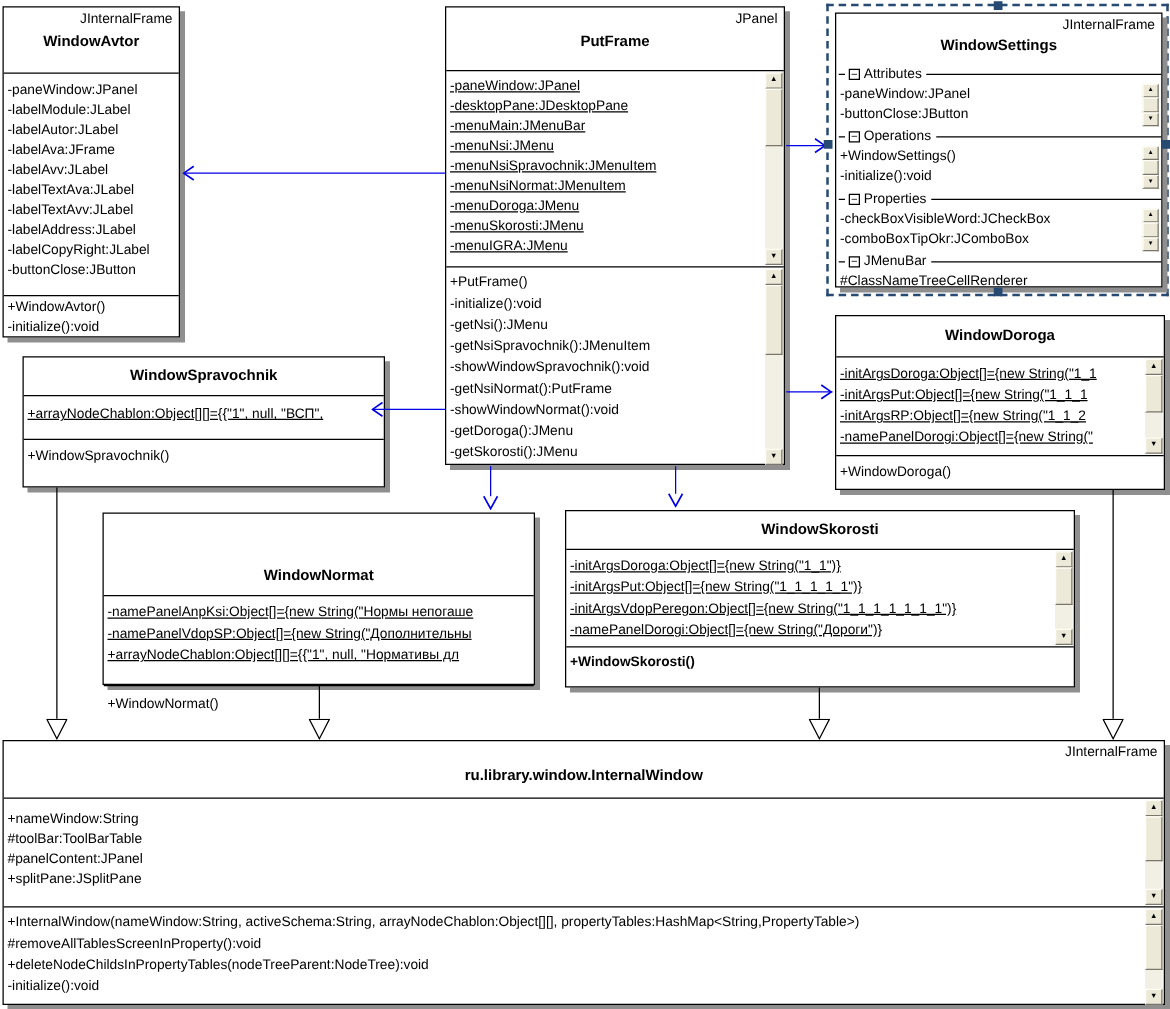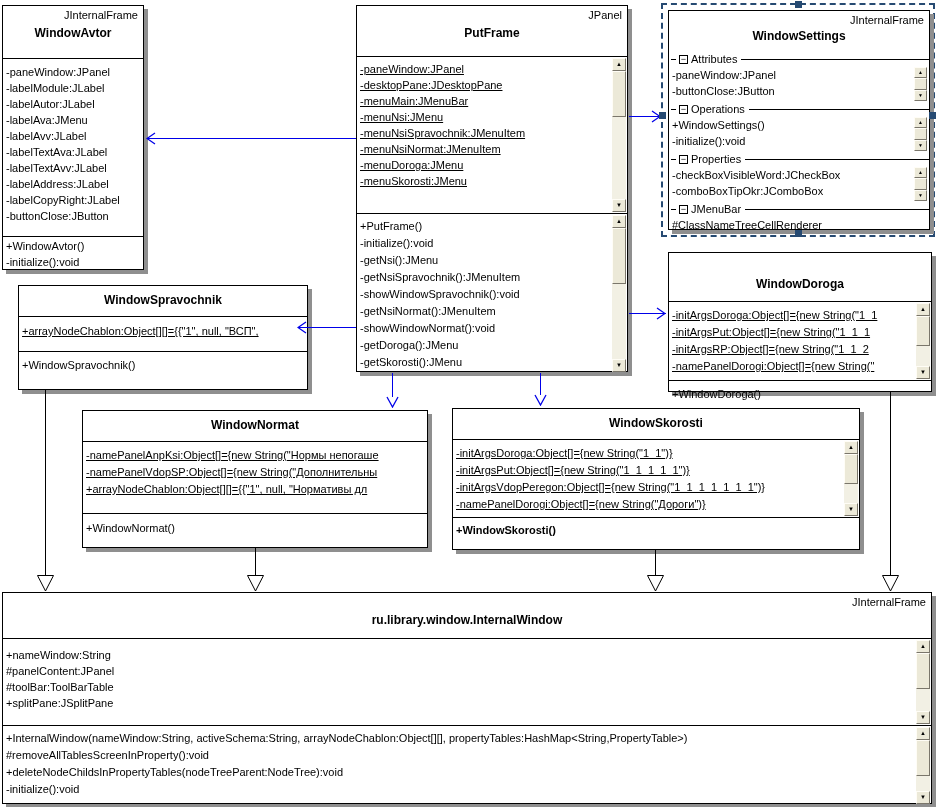--- a/index.html
+++ b/index.html
@@ -54,21 +54,21 @@
 
 <div class="cls" style="left:2px;top:5px;width:142px;height:265px;">
   <div class="hdr" style="height:52px;">
     <div class="stype">JInternalFrame</div>
     <div class="cname">WindowAvtor</div>
   </div>
   <div class="comp" style="height:178px;padding-top:5px;">
     <div class="m">-paneWindow:JPanel</div>
     <div class="m">-labelModule:JLabel</div>
     <div class="m">-labelAutor:JLabel</div>
-    <div class="m">-labelAva:JMenu</div>
+    <div class="m">-labelAva:JFrame</div>
     <div class="m">-labelAvv:JLabel</div>
     <div class="m">-labelTextAva:JLabel</div>
     <div class="m">-labelTextAvv:JLabel</div>
     <div class="m">-labelAddress:JLabel</div>
     <div class="m">-labelCopyRight:JLabel</div>
     <div class="m">-buttonClose:JButton</div>
   </div>
   <div class="comp" style="height:33px;padding-top:1px;">
     <div class="m">+WindowAvtor()</div>
     <div class="m">-initialize():void</div>
@@ -82,33 +82,34 @@
   </div>
   <div class="comp" style="height:157px;padding-top:4px;">
     <div class="m u">-paneWindow:JPanel</div>
     <div class="m u">-desktopPane:JDesktopPane</div>
     <div class="m u">-menuMain:JMenuBar</div>
     <div class="m u">-menuNsi:JMenu</div>
     <div class="m u">-menuNsiSpravochnik:JMenuItem</div>
     <div class="m u">-menuNsiNormat:JMenuItem</div>
     <div class="m u">-menuDoroga:JMenu</div>
     <div class="m u">-menuSkorosti:JMenu</div>
+    <div class="m u">-menuIGRA:JMenu</div>
     <div class="sbar">
       <div class="sb-btn">▲</div>
       <div class="sb-thumb" style="height:46px;"></div>
       <div class="sb-btn sb-down">▼</div>
     </div>
   </div>
   <div class="comp lh17" style="height:160px;padding-top:4px;">
     <div class="m">+PutFrame()</div>
     <div class="m">-initialize():void</div>
     <div class="m">-getNsi():JMenu</div>
     <div class="m">-getNsiSpravochnik():JMenuItem</div>
     <div class="m">-showWindowSpravochnik():void</div>
-    <div class="m">-getNsiNormat():JMenuItem</div>
+    <div class="m">-getNsiNormat():PutFrame</div>
     <div class="m">-showWindowNormat():void</div>
     <div class="m">-getDoroga():JMenu</div>
     <div class="m">-getSkorosti():JMenu</div>
     <div class="sbar">
       <div class="sb-btn">▲</div>
       <div class="sb-thumb" style="height:56px;"></div>
       <div class="sb-btn sb-down">▼</div>
     </div>
   </div>
 </div>
@@ -168,21 +169,21 @@
     <span class="collapse-box">−</span>
     <span>JMenuBar</span>
     <span class="hline"></span>
   </div>
   <div class="sec-items" style="height:18px;">
     <div class="m">#ClassNameTreeCellRenderer</div>
   </div>
 </div>
 
 <div class="cls" style="left:668px;top:252px;width:264px;height:140px;">
-  <div class="hdr" style="height:32px;margin-top:16px;">
+  <div class="hdr" style="height:32px;">
     <div class="cname-only">WindowDoroga</div>
   </div>
   <div class="comp lh17" style="height:79px;padding-top:5px;">
     <div class="m u">-initArgsDoroga:Object[]={new String("1_1</div>
     <div class="m u">-initArgsPut:Object[]={new String("1_1_1</div>
     <div class="m u">-initArgsRP:Object[]={new String("1_1_2</div>
     <div class="m u">-namePanelDorogi:Object[]={new String("</div>
     <div class="sbar">
       <div class="sb-btn">▲</div>
       <div class="sb-thumb" style="height:30px;"></div>
@@ -200,21 +201,21 @@
   </div>
   <div class="comp" style="height:35px;padding-top:6px;">
     <div class="m u">+arrayNodeChablon:Object[][]={{"1", null, "ВСП",</div>
   </div>
   <div class="comp" style="height:38px;padding-top:5px;">
     <div class="m">+WindowSpravochnik()</div>
   </div>
 </div>
 
 <div class="cls" style="left:82px;top:410px;width:346px;height:138px;">
-  <div class="hdr" style="height:30px;">
+  <div class="hdr" style="height:30px;margin-top:35px;">
     <div class="cname-only" style="padding-top:7px;">WindowNormat</div>
   </div>
   <div class="comp lh17" style="height:72px;padding-top:5px;">
     <div class="m u">-namePanelAnpKsi:Object[]={new String("Нормы непогаше</div>
     <div class="m u">-namePanelVdopSP:Object[]={new String("Дополнительны</div>
     <div class="m u">+arrayNodeChablon:Object[][]={{"1", null, "Нормативы дл</div>
   </div>
   <div class="comp" style="height:34px;padding-top:6px;">
     <div class="m">+WindowNormat()</div>
   </div>
@@ -240,22 +241,22 @@
   </div>
 </div>
 
 <div class="cls" style="left:2px;top:592px;width:930px;height:212px;">
   <div class="hdr" style="height:45px;">
     <div class="stype">JInternalFrame</div>
     <div class="cname">ru.library.window.InternalWindow</div>
   </div>
   <div class="comp" style="height:87px;padding-top:8px;">
     <div class="m">+nameWindow:String</div>
+    <div class="m">#toolBar:ToolBarTable</div>
     <div class="m">#panelContent:JPanel</div>
-    <div class="m">#toolBar:ToolBarTable</div>
     <div class="m">+splitPane:JSplitPane</div>
     <div class="sbar">
       <div class="sb-btn">▲</div>
       <div class="sb-thumb" style="height:36px;"></div>
       <div class="sb-btn sb-down">▼</div>
     </div>
   </div>
   <div class="comp lh17" style="height:80px;padding-top:4px;">
     <div class="m">+InternalWindow(nameWindow:String, activeSchema:String, arrayNodeChablon:Object[][], propertyTables:HashMap&lt;String,PropertyTable&gt;)</div>
     <div class="m">#removeAllTablesScreenInProperty():void</div>

